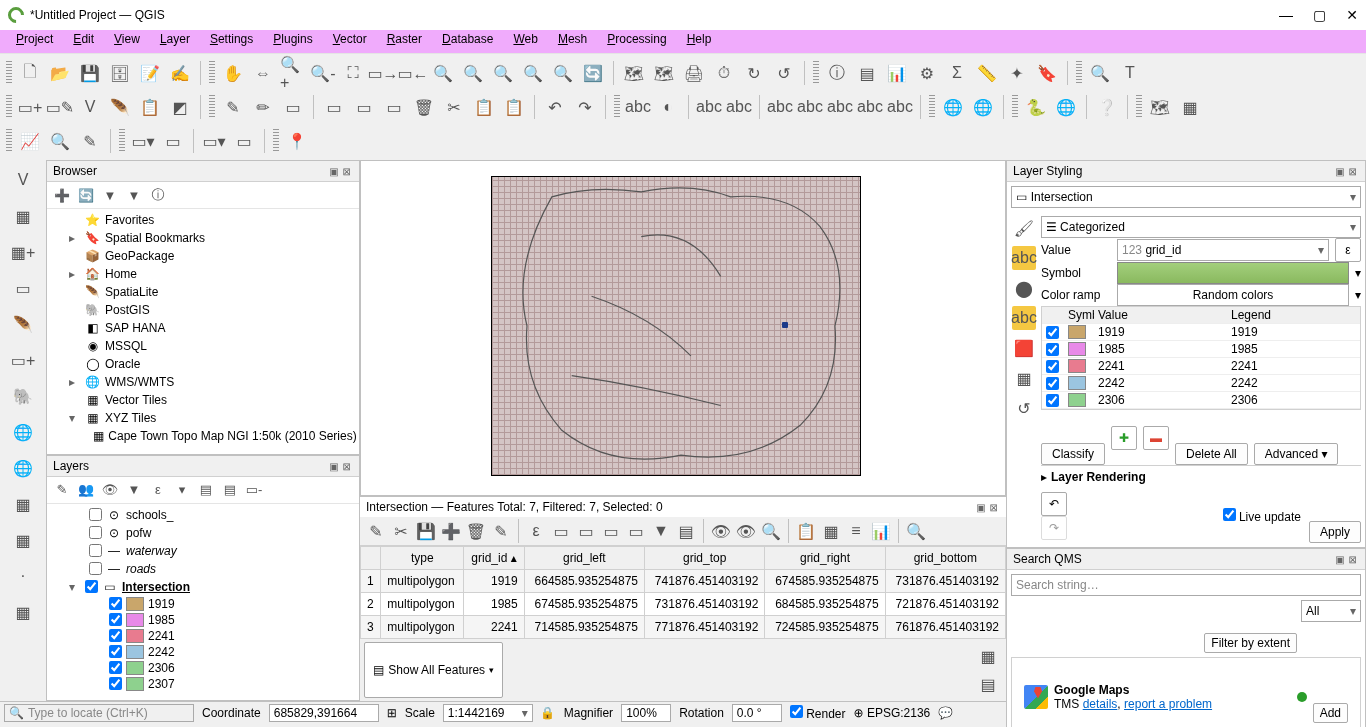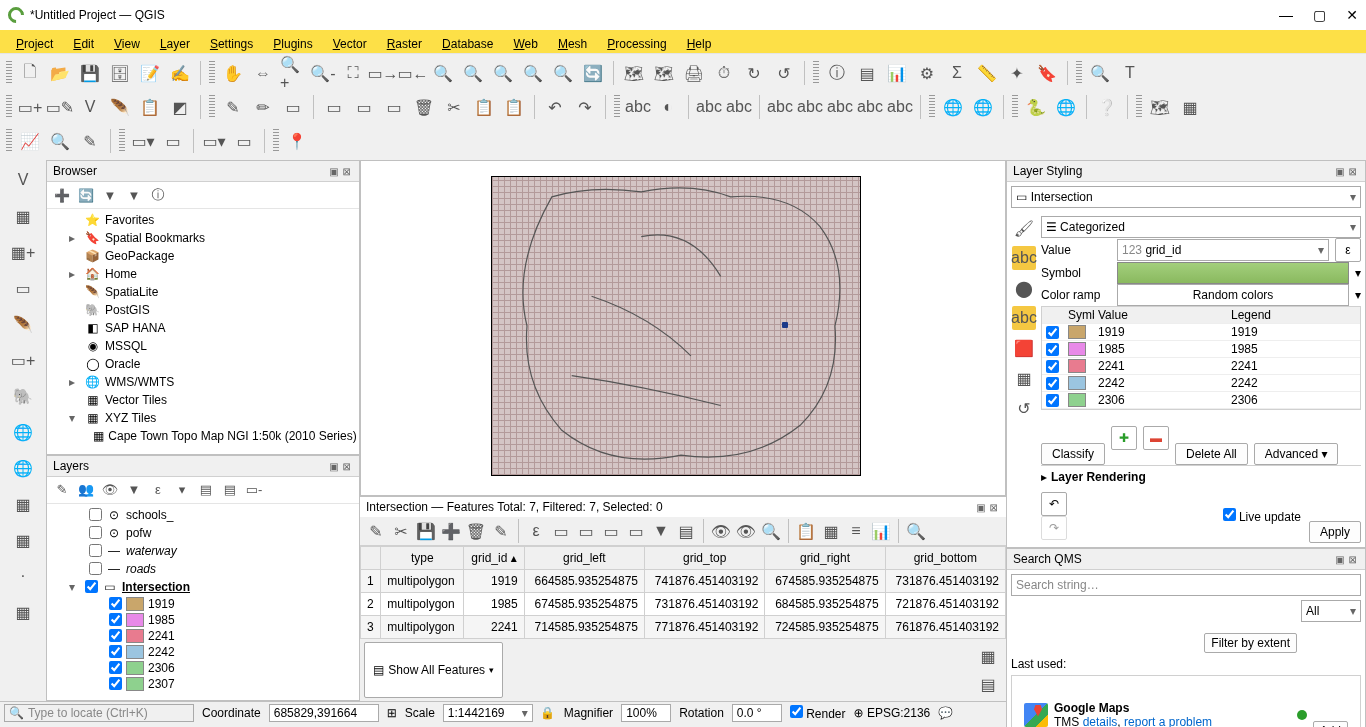--- a/index.html
+++ b/index.html
@@ -9,21 +9,21 @@
 .titlebar { height: 30px; background: #fff; display: flex; align-items: center; padding: 0 8px; justify-content: space-between; }
 .titlebar .left { display: flex; align-items: center; gap: 6px; }
 .titlebar .title { font-size: 12px; }
 .titlebar .wincontrols { display: flex; gap: 20px; }
 .titlebar .wincontrols span { font-size: 14px; cursor: pointer; }
 
 .qgis-icon { width:16px; height:16px; display:inline-block; position:relative; }
 .qgis-icon::before { content:""; position:absolute; width:10px; height:10px; border:3px solid #5a9e3e; border-radius:50%; border-right-color:transparent; transform:rotate(45deg); top:0; left:0;}
 
 
-.menubar { height: 24px; background: #fde047; display: flex; align-items: flex-end; padding: 0 8px; gap: 4px; border-bottom:1px solid #e5e5e5;}
+.menubar { height: 24px; background: #f0abfc; display: flex; align-items: flex-start; padding: 0 8px; gap: 4px; border-bottom:1px solid #e5e5e5;}
 .menubar span { padding: 2px 8px; cursor: pointer; }
 .menubar span:first-letter { text-decoration: underline; }
 
 
 .toolbars { background: #f0f0f0; padding: 2px 4px; }
 .toolbar-row { display: flex; align-items: center; gap: 2px; height: 34px; }
 .tool-btn { width: 28px; height: 28px; display:flex; align-items:center; justify-content:center; border:1px solid transparent; border-radius:2px; cursor:pointer; font-size:16px; color:#555;}
 .tool-sep { width:1px; height:24px; background:#c0c0c0; margin:0 4px;}
 .tool-grip { width:6px; height:24px; background: repeating-linear-gradient(#999 0 1px, transparent 1px 3px); margin:0 2px;}
 
@@ -663,21 +663,20 @@
       </div>
       <div class="qms-body">
         <div class="qms-search">Search string…</div>
         <div class="qms-filter-row">
           <button class="btn small">Filter by extent</button>
           <div class="combo" style="width:60px">
               <span>All</span>
               <span class="arrow">▾</span>
             </div>
         </div>
-        <div>Last used:</div>
         <div class="qms-item">
           <span class="gmaps-icon"></span>
           <div style="flex:1">
             <b>Google Maps</b><br>
             <span>TMS </span>
             <a href="#">details</a>,
             <a href="#">report a problem</a>
           </div>
           <span class="qms-dot"></span>
           <button class="btn small">Add</button>

